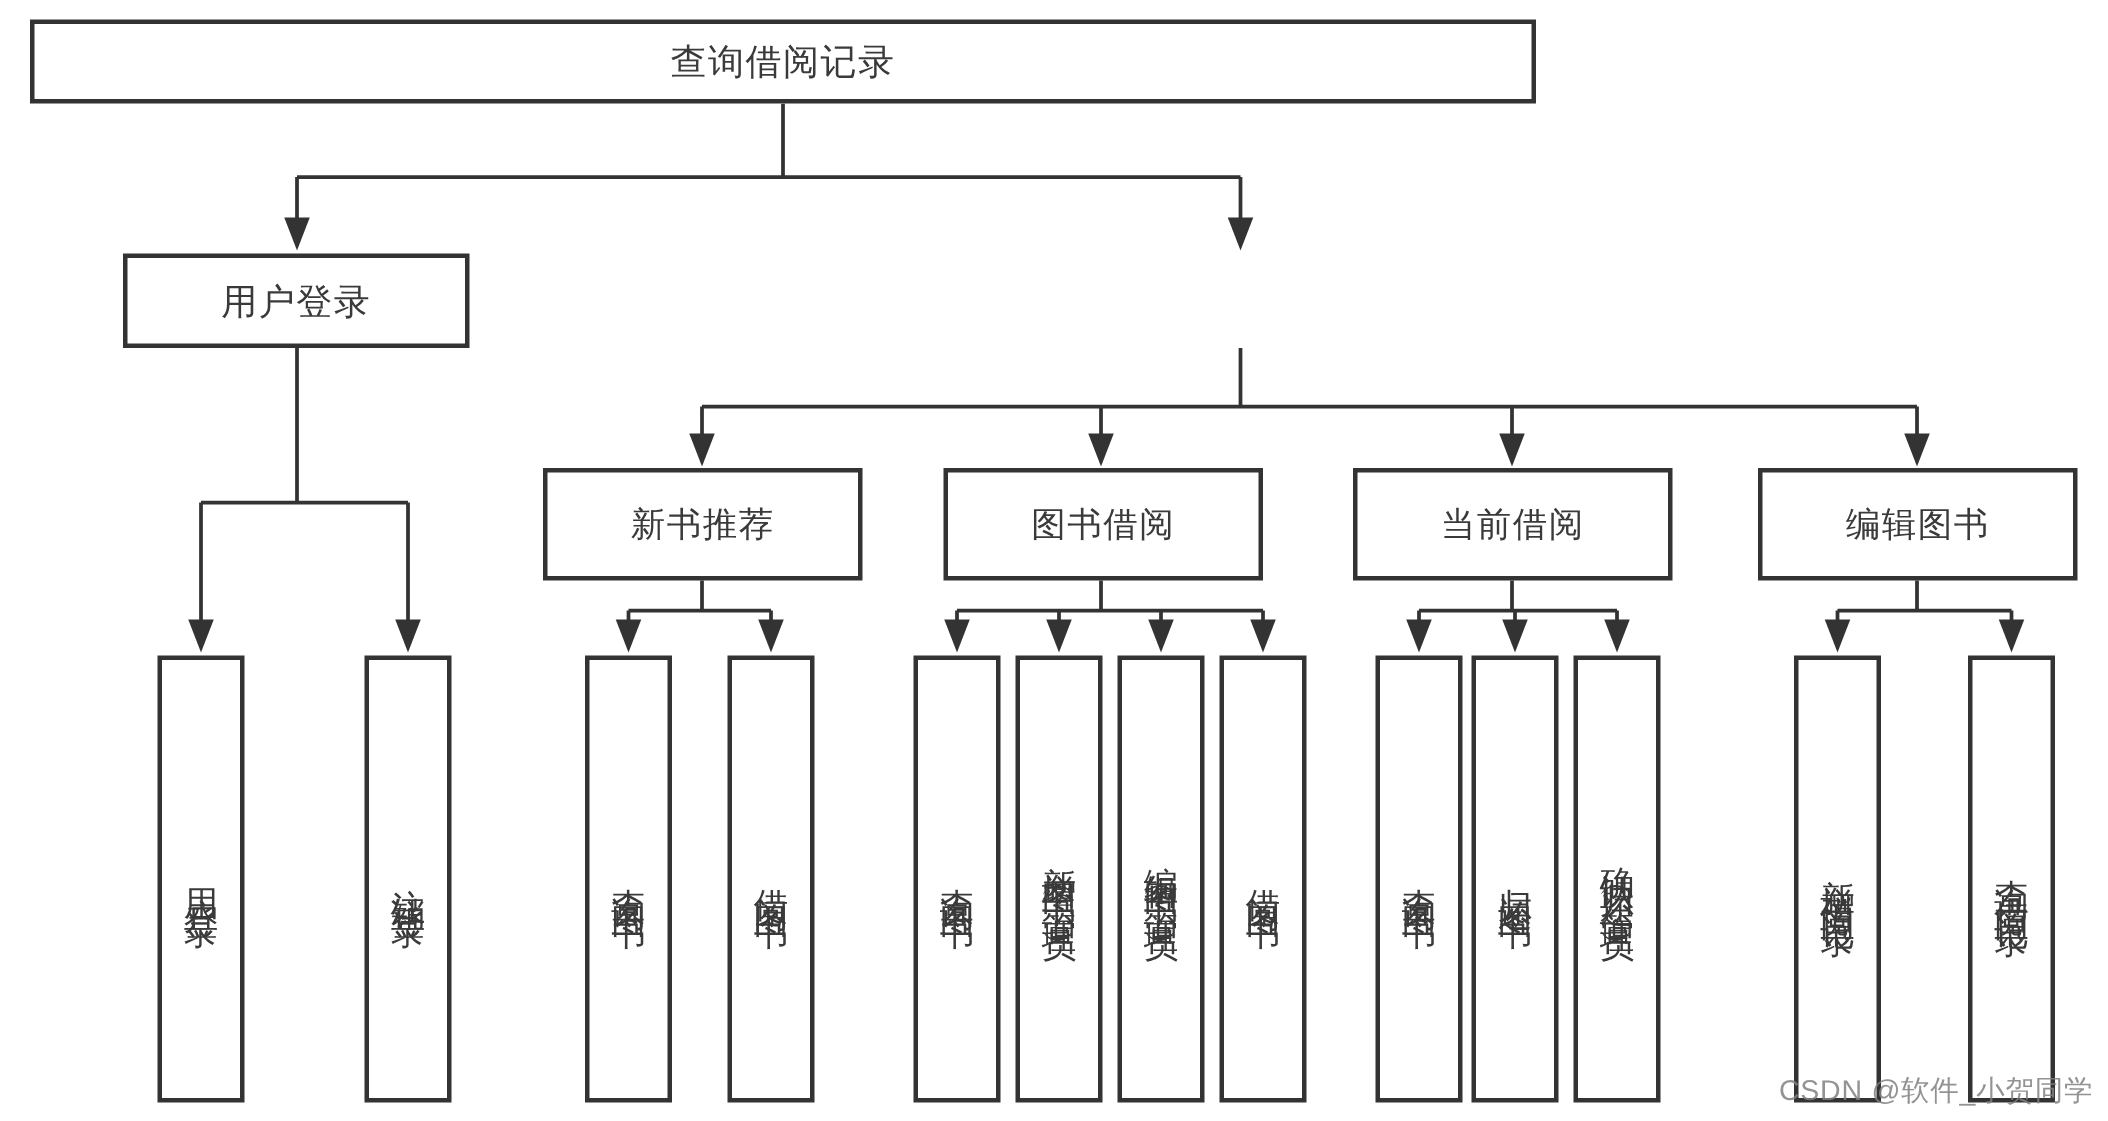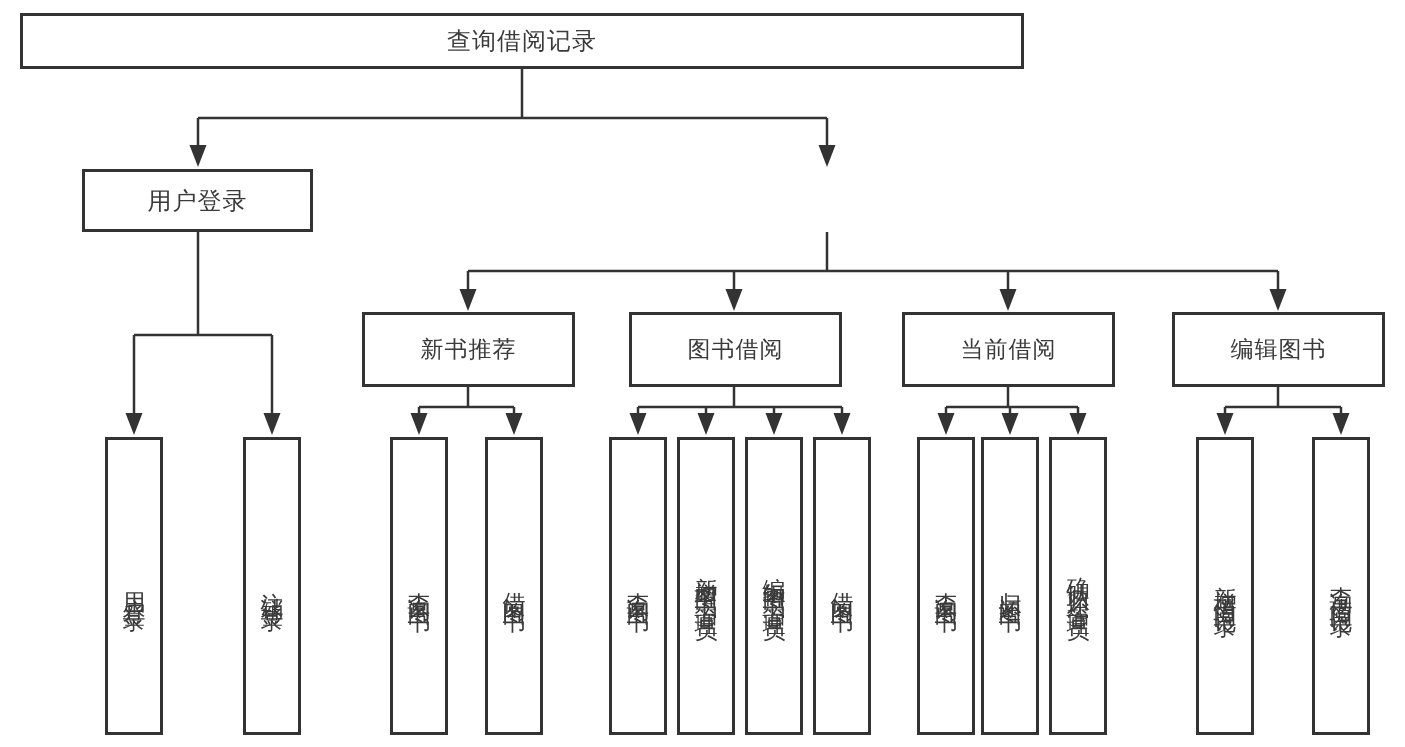--- a/index.html
+++ b/index.html
@@ -159,14 +159,15 @@
   <div class="vnode" style="left:745px;">编辑图书（管理员）</div>
   <div class="vnode" style="left:813px;">借阅图书</div>
 
   <div class="vnode" style="left:917px;">查询图书</div>
   <div class="vnode" style="left:981px;">归还图书</div>
   <div class="vnode" style="left:1049px;">确认归还（管理员）</div>
 
   <div class="vnode" style="left:1196px;">新增借阅记录</div>
   <div class="vnode" style="left:1312px;">查询借阅记录</div>
 
+  <div class="watermark">CSDN @软件_小贺同学</div>
 
 </div>
 
 </body></html>

